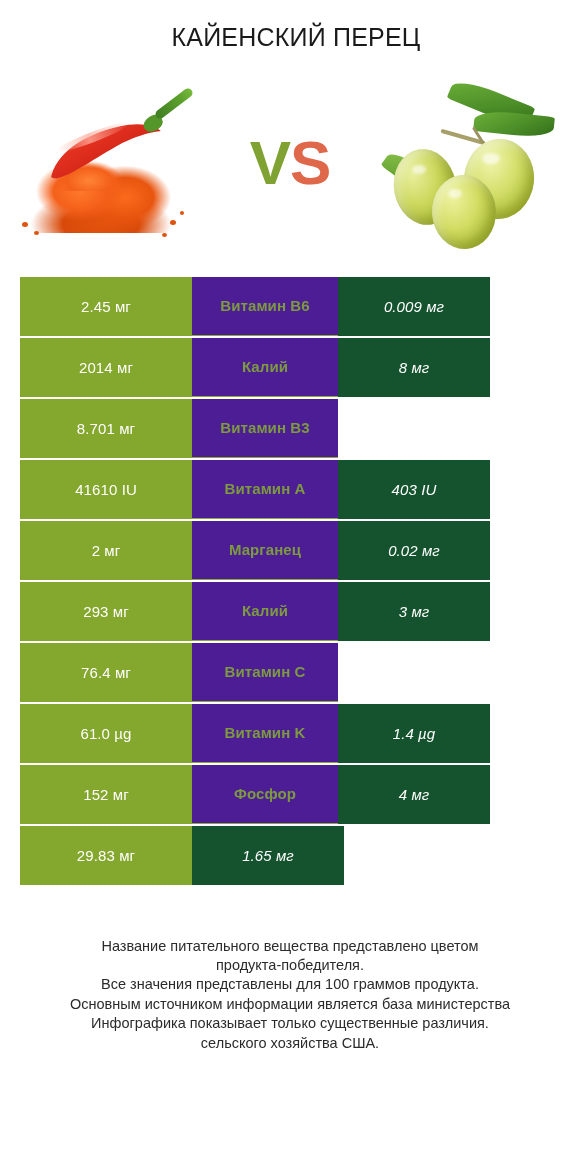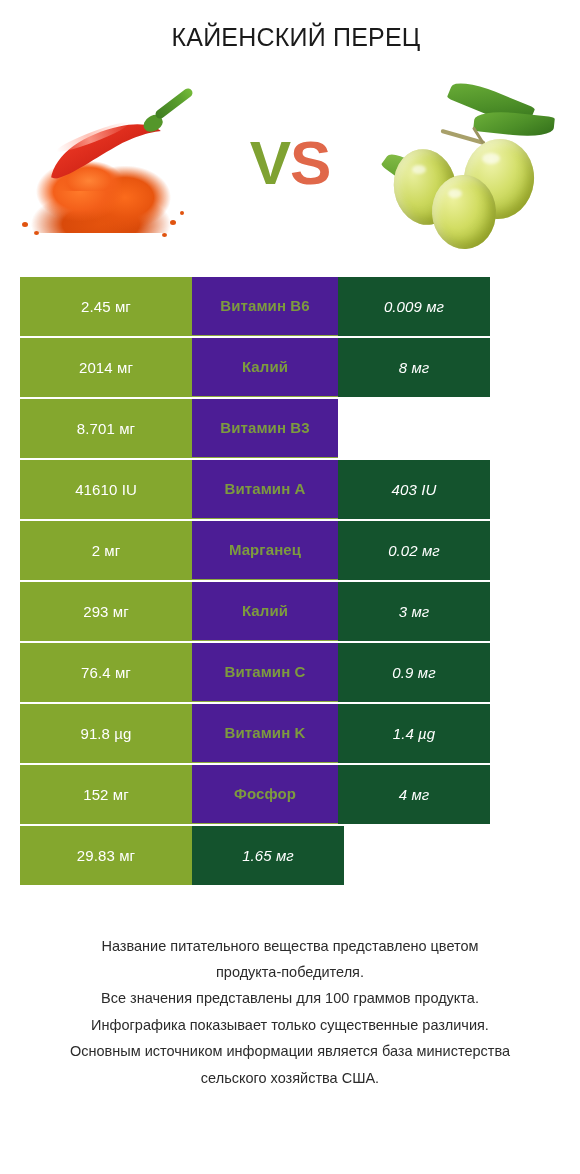--- a/index.html
+++ b/index.html
@@ -236,21 +236,21 @@
   }
 
   
   .footer {
     margin: 52px 20px 0 20px;
     text-align: center;
     font-size: 14.5px;
     line-height: 1.34;
     color: #2b2b2b;
   }
-  .footer p { margin: 7px; text-align: center; }
+  .footer p { margin: 0; text-align: center; }
 </style>
 </head>
 <body>
 
 <div class="header">
   <div class="header-col">
     <h1 class="header-title">КАЙЕНСКИЙ ПЕРЕЦ</h1>
   </div>
 </div>
 
@@ -327,25 +327,24 @@
 
   <div class="row">
     <div class="cell cell-left">293 мг</div>
     <div class="cell cell-mid">Калий</div>
     <div class="cell cell-right">3 мг</div>
   </div>
 
   <div class="row">
     <div class="cell cell-left">76.4 мг</div>
     <div class="cell cell-mid">Витамин C</div>
-    <div class="cell cell-right">0.9 мг</div>
-  </div>
-
-  <div class="row">
-    <div class="cell cell-left">91.8 µg</div>
+  </div>
+
+  <div class="row">
+    <div class="cell cell-left">61.0 µg</div>
     <div class="cell cell-mid">Витамин K</div>
     <div class="cell cell-right">1.4 µg</div>
   </div>
 
   <div class="row">
     <div class="cell cell-left">152 мг</div>
     <div class="cell cell-mid">Фосфор</div>
     <div class="cell cell-right">4 мг</div>
   </div>
 
@@ -353,16 +352,16 @@
     <div class="cell cell-left">29.83 мг</div>
     <div class="cell cell-right">1.65 мг</div>
   </div>
 
 </div>
 
 <div class="footer">
   <p>Название питательного вещества представлено цветом</p>
   <p>продукта-победителя.</p>
   <p>Все значения представлены для 100 граммов продукта.</p>
+  <p>Основным источником информации является база министерства</p>
   <p>Инфографика показывает только существенные различия.</p>
-  <p>Основным источником информации является база министерства</p>
   <p>сельского хозяйства США.</p>
 </div>
 
 </body></html>

